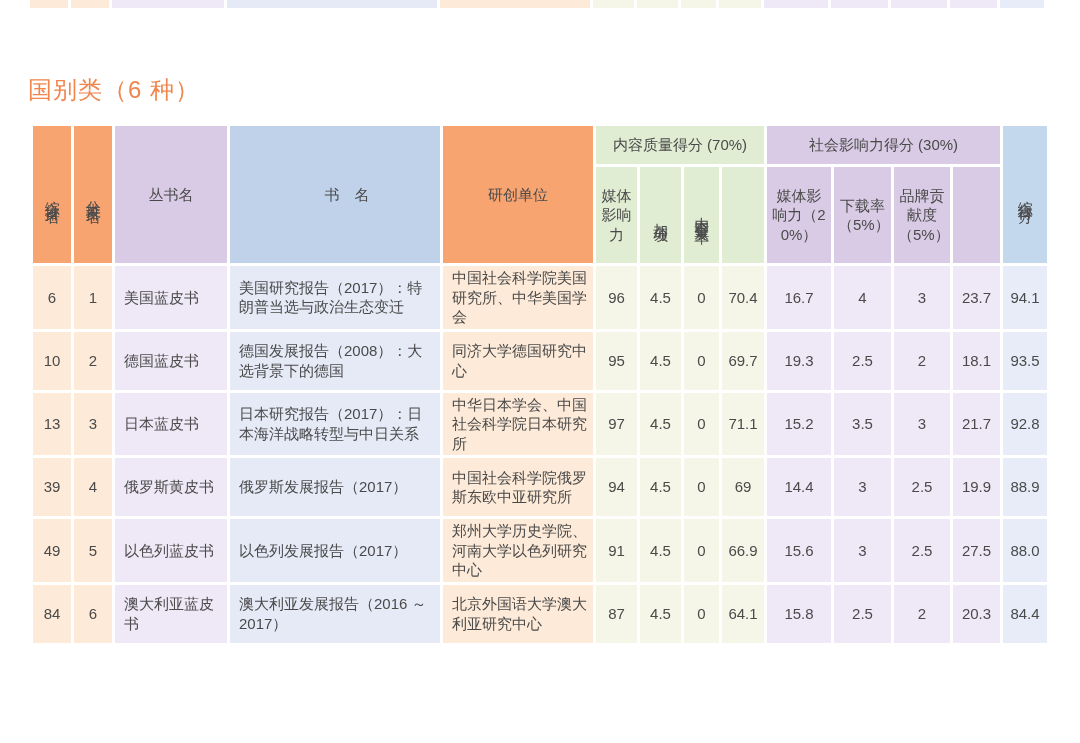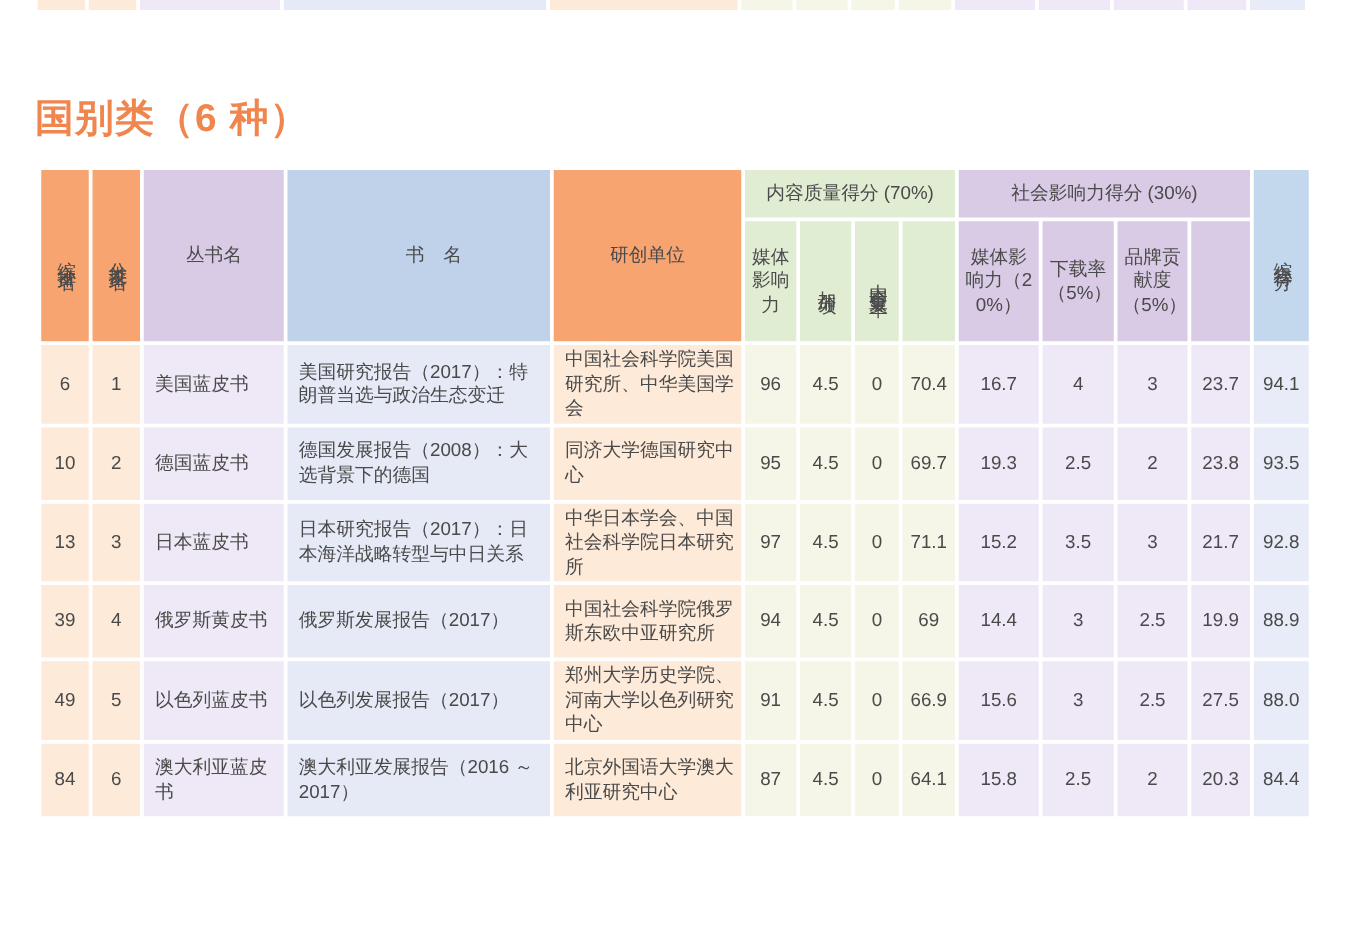--- a/index.html
+++ b/index.html
@@ -31,22 +31,22 @@
     width:1020px;
     height:8px;
     display:flex;
     gap:3px;
     overflow:hidden;
   }
   .top-strip span{display:block;height:100%;}
 
   .page-title{
     margin:66px 12px 0 28px;
-    font-size:31px;
-    font-weight:700;
+    font-size:24px;
+    font-weight:400;
     color:var(--title-orange);
     letter-spacing:1px;
   }
 
   table.ranking{
     margin:17px 0 0 30px;
     border-collapse:separate;
     border-spacing:3px;
     table-layout:fixed;
     width:1020px;
@@ -171,21 +171,21 @@
     <td class="bg-pb left">德国蓝皮书</td>
     <td class="bg-bb left">德国发展报告（2008）：大选背景下的德国</td>
     <td class="bg-ob left">同济大学德国研究中心</td>
     <td class="bg-gb">95</td>
     <td class="bg-gb">4.5</td>
     <td class="bg-gb">0</td>
     <td class="bg-gb">69.7</td>
     <td class="bg-pb">19.3</td>
     <td class="bg-pb">2.5</td>
     <td class="bg-pb">2</td>
-    <td class="bg-pb">23.8</td>
+    <td class="bg-pb">18.1</td>
     <td class="bg-sb">93.5</td>
   </tr>
 
   <tr>
     <td class="bg-ob">13</td>
     <td class="bg-ob">3</td>
     <td class="bg-pb left">日本蓝皮书</td>
     <td class="bg-bb left">日本研究报告（2017）：日本海洋战略转型与中日关系</td>
     <td class="bg-ob left">中华日本学会、中国社会科学院日本研究所</td>
     <td class="bg-gb">97</td>

